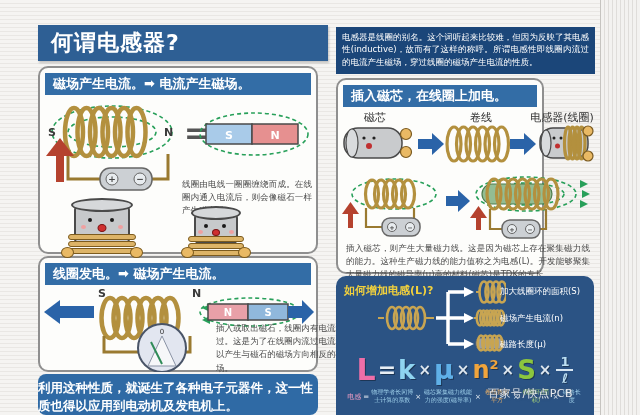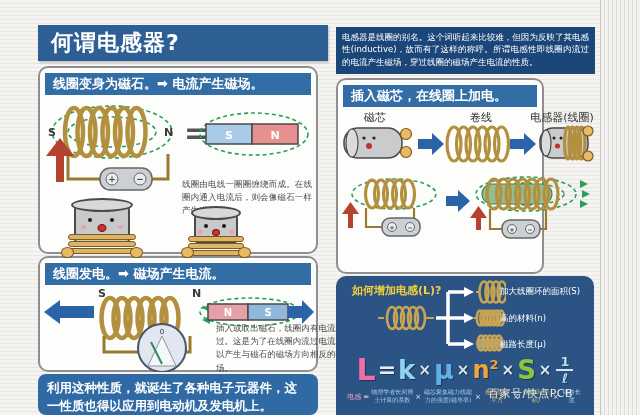--- a/index.html
+++ b/index.html
@@ -15,21 +15,21 @@
     font-size:22px;font-weight:bold;line-height:36px;padding-left:13px;letter-spacing:1px;
     box-shadow:1px 2px 2px rgba(0,0,0,.2)}
   .intro{left:336px;top:27px;width:259px;height:47px;background:#1b4679;color:#fff;
     font-size:8.5px;line-height:1.45;padding:4px 6px;text-align:justify}
   .panel{background:#fdfdfb;border:2px solid #8f8f8f;border-radius:10px}
   .hdr{position:absolute;left:5px;right:5px;top:5px;height:22px;background:#336da6;color:#fff;
     font-weight:bold;font-size:13px;line-height:22px;padding:0 8px;white-space:nowrap;overflow:hidden}
   .body-text{position:absolute;font-size:8.5px;color:#4a4a4a;line-height:1.55;text-align:justify}
   .lbl{position:absolute;font-size:11px;color:#333;transform:translateX(-50%);white-space:nowrap}
   .footer-bar{left:38px;top:374px;width:280px;height:41px;background:#2f6aa5;border-radius:8px;
-    color:#fff;font-size:12.5px;font-weight:bold;line-height:1.42;padding:5px 9px}
+    color:#fff;font-size:12.5px;font-weight:bold;line-height:1.42;padding:5px 0}
   
   .field{fill:none;stroke:#28a05a;stroke-width:1.6;stroke-dasharray:4 3}
   .coil{fill:none;stroke:#b3903e;stroke-width:4.5}
   .coil-m{fill:none;stroke:#b3903e;stroke-width:3.2}
   .coil-s{fill:none;stroke:#c8a552;stroke-width:2.6}
   .wire{fill:none;stroke:#9a7a30;stroke-width:3}
   .svg-sn{font-size:11px;font-weight:bold;fill:#3a3a3a}
   .svg-snw{font-size:11px;font-weight:bold;fill:#fff;text-anchor:middle}
   .bat{fill:#ccd0d4;stroke:#666;stroke-width:1.5}
   .term{fill:#e8ecef;stroke:#666;stroke-width:1}
@@ -48,21 +48,21 @@
   .m-eye{position:absolute;width:4px;height:4px;background:#1a1a1a;border-radius:50%;z-index:3}
   .m-cheek{position:absolute;width:5px;height:4px;background:#f0a0a0;border-radius:50%;z-index:3}
   .m-mouth{position:absolute;width:9px;height:8px;background:#cf3030;border:1px solid #7a1515;
     border-radius:50%;left:50%;transform:translateX(-50%);z-index:3}
   .m-wrap{position:absolute;left:-2px;right:-2px;height:6px;background:#ddb467;
     border:1.5px solid #7c5b1e;border-radius:3px;z-index:4}
   .m-hand{position:absolute;width:13px;height:11px;background:#e9b964;border:1.5px solid #7c5b1e;
     border-radius:50%;z-index:5}
   
   .dpanel{left:336px;top:276px;width:258px;height:160px;background:#2b5384;border-radius:10px}
-  .dp-head{position:absolute;left:16px;top:7px;font-size:11px;font-weight:bold;color:#f2d13d}
+  .dp-head{position:absolute;left:8px;top:7px;font-size:11px;font-weight:bold;color:#f2d13d}
   .opt-lbl{position:absolute;left:164px;font-size:8.5px;color:#fff;white-space:nowrap}
   .formula{position:absolute;left:0;top:76px;width:100%;display:flex;justify-content:center;
     align-items:center;gap:2px;font-weight:bold;text-shadow:1px 1px 0 rgba(0,0,0,.35)}
   .f-L{font-size:30px;color:#ef6ea8}
   .f-eq{font-size:22px;color:#e8eef4}
   .f-k{font-size:26px;color:#8fd4f0}
   .f-x{font-size:15px;color:#dfe8f0;padding:0 1px}
   .f-mu{font-size:27px;color:#5fb0e8}
   .f-n{font-size:24px;color:#f0a43c}
   .f-n sup{font-size:13px}
@@ -89,21 +89,21 @@
 
 <div class="page">
 
   <div class="abs intro">
     <span>电感器是线圈的别名。这个词听起来比较难，但因为反映了其电感性(inductive)，故而有了这样的称呼。所谓电感性即线圈内流过的电流产生磁场，穿过线圈的磁场产生电流的性质。</span>
   </div>
 
   <div class="abs title">何谓电感器?</div>
 
   <div class="abs panel" style="left:38px;top:66px;width:280px;height:188px">
-    <div class="hdr">线圈变身为磁石。➡ 电流产生磁场。</div>
+    <div class="hdr">磁场产生电流。➡ 电流产生磁场。</div>
     <svg class="abs" style="left:4px;top:30px" width="270" height="104" viewBox="0 0 270 104">
       <g>
         <ellipse class="field" cx="68" cy="34" rx="60" ry="26"></ellipse>
         <ellipse class="field" cx="68" cy="34" rx="44" ry="15"></ellipse>
       </g>
       <g>
         <ellipse class="coil" cx="30" cy="34" rx="9" ry="24"></ellipse>
         <ellipse class="coil" cx="42.5" cy="34" rx="9" ry="24"></ellipse>
         <ellipse class="coil" cx="55" cy="34" rx="9" ry="24"></ellipse>
         <ellipse class="coil" cx="67.5" cy="34" rx="9" ry="24"></ellipse>
@@ -278,20 +278,21 @@
       <path class="wire" d="M148,35 V55 H160" style="stroke-width:2.2"></path>
       <path class="wire" d="M204,35 V55 H198" style="stroke-width:2.2"></path>
       <g>
         <rect class="bat" x="160" y="46" width="38" height="18" rx="8"></rect>
         <circle class="term" cx="170" cy="55" r="4.5"></circle>
           <circle class="term" cx="188" cy="55" r="4.5"></circle>
         <text class="bat-ts" x="170" y="57.5">+</text>
         <text class="bat-ts" x="188" y="57.5">−</text>
       </g>
     </svg>
+    <div class="body-text" style="left:8px;top:162px;width:244px">插入磁芯，则产生大量磁力线。这是因为磁芯上存在聚集磁力线的能力。这种生产磁力线的能力值称之为电感(L)。开发能够聚集大量磁力线的磁导率(μ)高的材料(磁芯)是TDK的专长。</div>
   </div>
 
   <div class="abs dpanel">
     <div class="dp-head">如何增加电感(L)?</div>
     <svg class="abs" style="left:28px;top:4px" width="142" height="74" viewBox="0 0 142 74">
       <line x1="14" y1="38" x2="20" y2="38" stroke="#c8a552" stroke-width="2"></line>
       <line x1="62" y1="38" x2="70" y2="38" stroke="#c8a552" stroke-width="2"></line>
       <g>
         <ellipse class="coil-s" cx="28" cy="38" rx="5" ry="11"></ellipse>
         <ellipse class="coil-s" cx="35" cy="38" rx="5" ry="11"></ellipse>
@@ -325,21 +326,21 @@
       <g>
         <rect x="112" y="58" width="28" height="11" rx="4" fill="#9aa0a6" stroke="#666"></rect>
         <ellipse class="coil-s" cx="117" cy="63" rx="3.2" ry="7.5"></ellipse>
         <ellipse class="coil-s" cx="121.5" cy="63" rx="3.2" ry="7.5"></ellipse>
         <ellipse class="coil-s" cx="126" cy="63" rx="3.2" ry="7.5"></ellipse>
         <ellipse class="coil-s" cx="130.5" cy="63" rx="3.2" ry="7.5"></ellipse>
         <ellipse class="coil-s" cx="135" cy="63" rx="3.2" ry="7.5"></ellipse>
       </g>
     </svg>
     <div class="opt-lbl" style="top:10px">加大线圈环的面积(S)</div>
-    <div class="opt-lbl" style="top:37px">高的材料(n)</div>
+    <div class="opt-lbl" style="top:37px">磁场产生电流(n)</div>
     <div class="opt-lbl" style="top:63px">磁路长度(μ)</div>
 
     <div class="formula">
       <span class="f-L">L</span>
       <span class="f-eq">=</span>
       <span class="f-k">k</span>
       <span class="f-x">×</span>
       <span class="f-mu">μ</span>
       <span class="f-x">×</span>
       <span class="f-n"><span>n</span><sup>2</sup></span>

